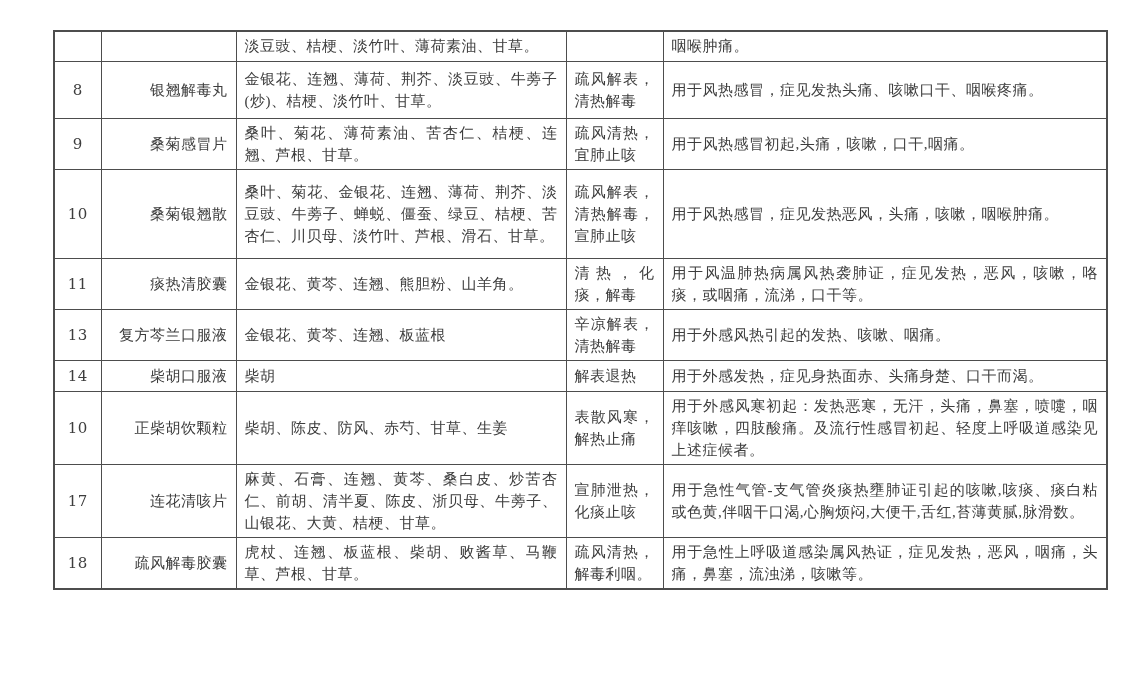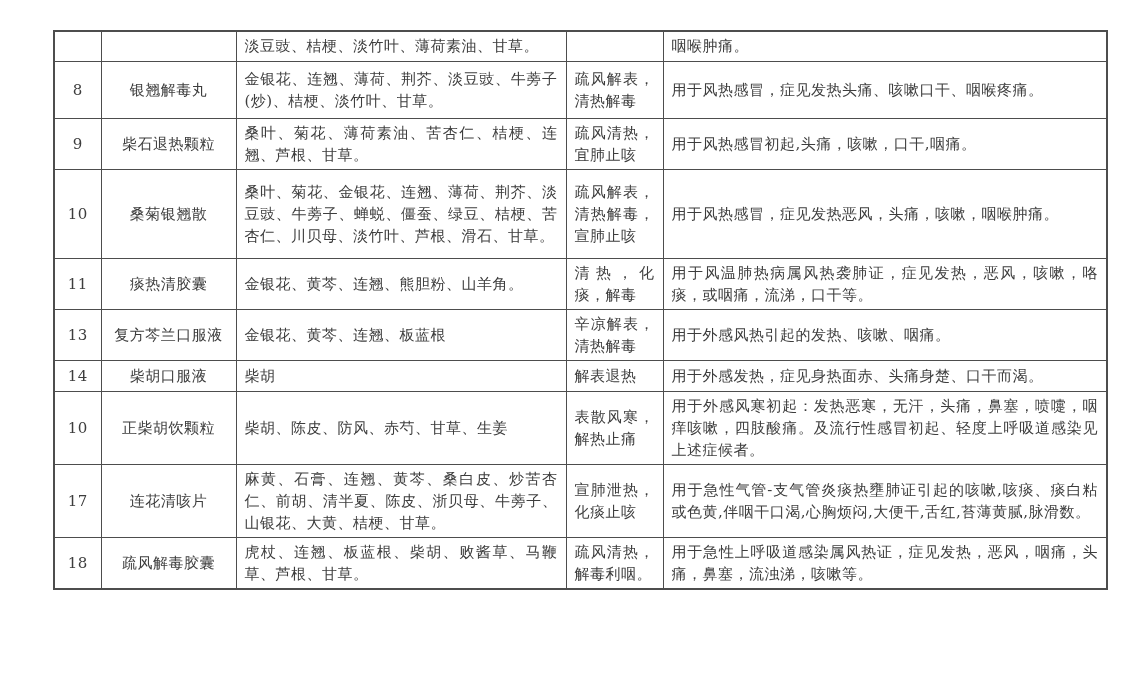--- a/index.html
+++ b/index.html
@@ -33,27 +33,28 @@
     padding: 3px 8px;
     letter-spacing: 0.5px;
     overflow: hidden;
   }
   td.cell-num {
     text-align: center;
     padding: 3px 2px;
     font-family: "DejaVu Serif", "Liberation Serif", serif;
   }
   td.cell-name {
-    text-align: center;
+    text-align: right;
   }
   td.cell-ing,
   td.cell-fun,
   td.cell-ind {
     text-align: justify;
     text-justify: inter-ideograph;
+    font-family: Liberation Serif, serif;
   }
 </style>
 </head>
 <body>
 
 <div class="page" style="--bg: #ffffff;">
   <table class="med-table" style="--border: #4d4d4d; --text: #3d3d3d;">
     <colgroup>
       <col style="width:47px">
       <col style="width:135px">
@@ -71,21 +72,21 @@
         </tr>
         <tr style="height: 57px;">
           <td class="cell-num">8</td>
           <td class="cell-name">银翘解毒丸</td>
           <td class="cell-ing">金银花、连翘、薄荷、荆芥、淡豆豉、牛蒡子(炒)、桔梗、淡竹叶、甘草。</td>
           <td class="cell-fun">疏风解表，清热解毒</td>
           <td class="cell-ind">用于风热感冒，症见发热头痛、咳嗽口干、咽喉疼痛。</td>
         </tr>
         <tr style="height: 50px;">
           <td class="cell-num">9</td>
-          <td class="cell-name">柴石退热颗粒</td>
+          <td class="cell-name">桑菊感冒片</td>
           <td class="cell-ing">桑叶、菊花、薄荷素油、苦杏仁、桔梗、连翘、芦根、甘草。</td>
           <td class="cell-fun">疏风清热，宜肺止咳</td>
           <td class="cell-ind">用于风热感冒初起,头痛，咳嗽，口干,咽痛。</td>
         </tr>
         <tr style="height: 89px;">
           <td class="cell-num">10</td>
           <td class="cell-name">桑菊银翘散</td>
           <td class="cell-ing">桑叶、菊花、金银花、连翘、薄荷、荆芥、淡豆豉、牛蒡子、蝉蜕、僵蚕、绿豆、桔梗、苦杏仁、川贝母、淡竹叶、芦根、滑石、甘草。</td>
           <td class="cell-fun">疏风解表，清热解毒，宣肺止咳</td>
           <td class="cell-ind">用于风热感冒，症见发热恶风，头痛，咳嗽，咽喉肿痛。</td>

